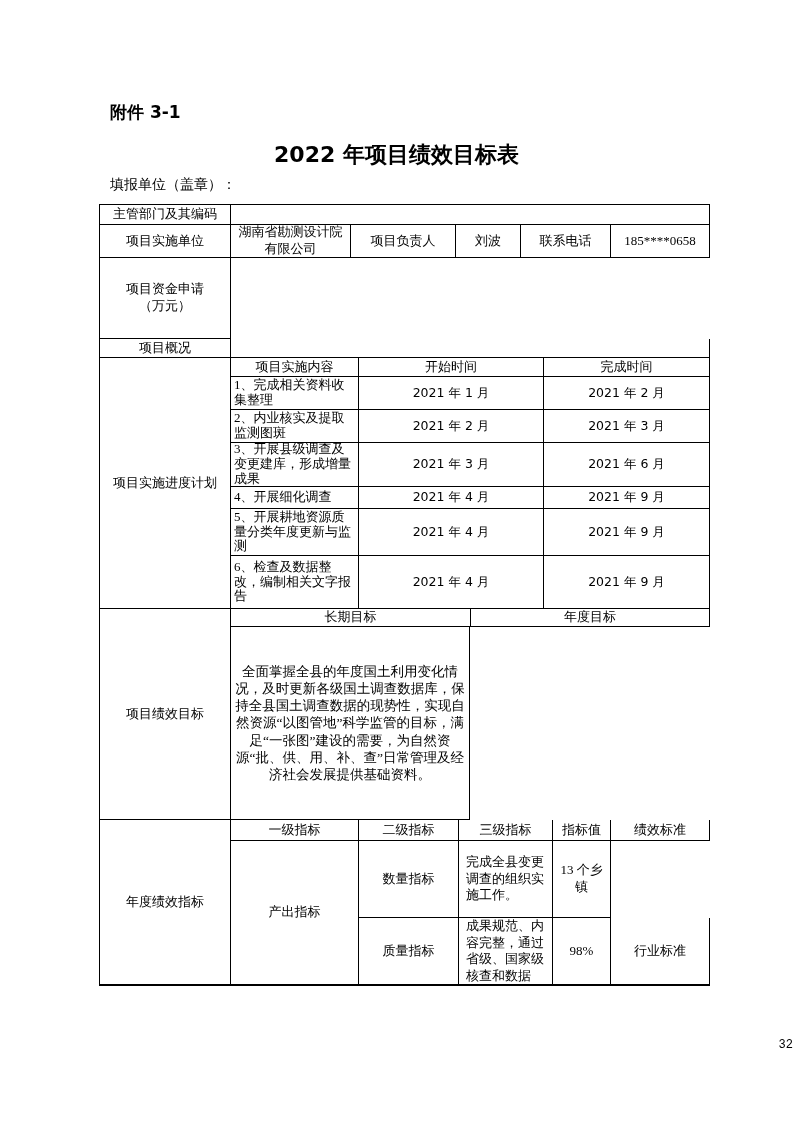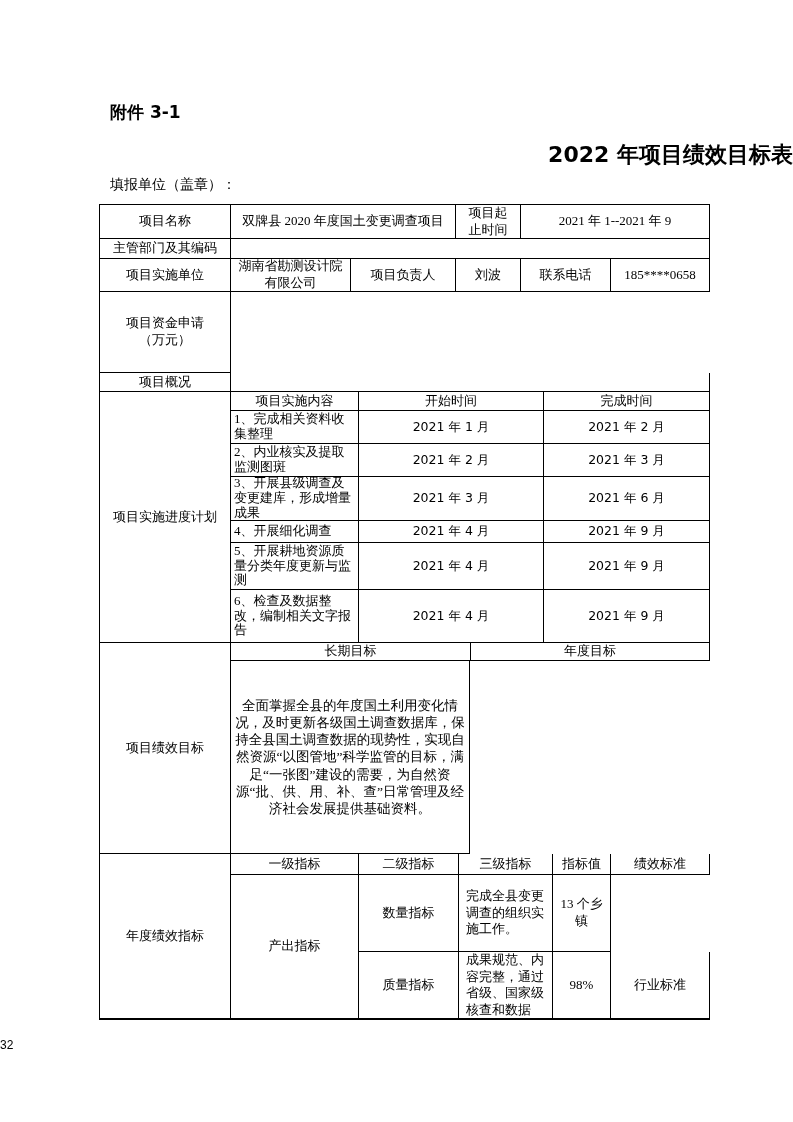--- a/index.html
+++ b/index.html
@@ -1,24 +1,24 @@
 <!DOCTYPE html>
 <html><head>
 <meta charset="utf-8">
 <style>
   html,body{margin:0;padding:0;background:#ffffff;}
   .page{position:relative;width:793px;height:1122px;background:#fff;color:#000;
         font-family:"Liberation Serif","DejaVu Serif",serif;}
   .attach{position:absolute;left:110px;top:101px;font-family:"DejaVu Sans","Liberation Sans",sans-serif;
           font-size:17px;font-weight:600;}
-  .title{position:absolute;left:0;right:0;top:140px;text-align:right;
+  .title{position:absolute;left:0;right:0;top:140px;text-align:center;
          font-family:"DejaVu Sans","Liberation Sans",sans-serif;font-size:22px;font-weight:600;}
   .fillunit{position:absolute;left:110px;top:176px;font-size:14px;}
-  .pagenum{position:absolute;left:0;right:0;top:1038px;text-align:left;
-           font-family:Liberation Sans, sans-serif;font-size:12px;}
+  .pagenum{position:absolute;left:0;right:0;top:1038px;text-align:right;
+           font-family:Liberation Mono, monospace;font-size:12px;}
 
   .tbl{position:absolute;left:99px;top:204px;width:611px;box-sizing:border-box;
        border-top:1px solid #000;border-left:1px solid #000;border-bottom:1px solid #000;}
   .tr{display:flex;}
   .td{box-sizing:border-box;border-right:1px solid #000;border-bottom:1px solid #000;
       display:flex;align-items:center;justify-content:center;text-align:center;
       font-size:13px;line-height:1.3;overflow:hidden;padding:0 2px;}
   .vstack{display:flex;flex-direction:column;}
   .left{justify-content:flex-start;text-align:left;}
   .num{font-family:"DejaVu Sans","Liberation Sans",sans-serif;font-size:12.5px;}
@@ -32,28 +32,20 @@
 <body>
 
 <div class="page">
 
   <div class="attach">附件 3-1</div>
   <div class="title">2022 年项目绩效目标表</div>
   <div class="fillunit">填报单位（盖章）：</div>
 
   <div class="tbl">
 
-    <div class="tr" style="height:34px">
-      <div class="td" style="width:131px">项目名称</div>
-      <div class="td" style="width:225px">双牌县 2020 年度国土变更调查项目</div>
-      <div class="td" style="width:65px">
-        <span class="wrapperiod">项目起止时间</span>
-      </div>
-      <div class="td" style="width:189px">2021 年 1--2021 年 9</div>
-    </div>
 
     <div class="tr" style="height:20px">
       <div class="td" style="width:131px">主管部门及其编码</div>
       <div class="td" style="width:479px"></div>
     </div>
 
     <div class="tr" style="height:33px">
       <div class="td" style="width:131px">项目实施单位</div>
       <div class="td" style="width:120px">湖南省勘测设计院有限公司</div>
       <div class="td" style="width:105px">项目负责人</div>

